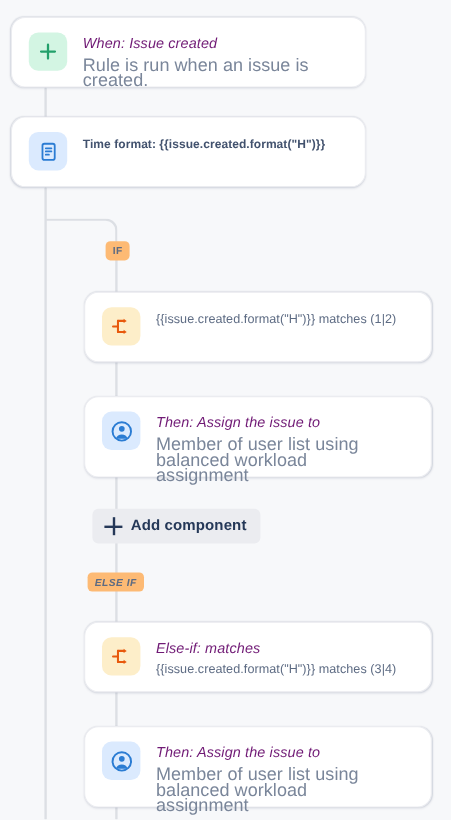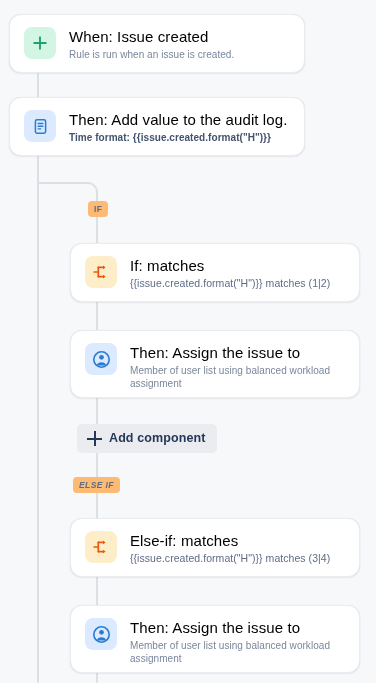--- a/index.html
+++ b/index.html
@@ -56,29 +56,30 @@
     align-items: center;
     justify-content: center;
     margin-right: 13px;
   }
   .icon-green { background: #d3f5e3; }
   .icon-blue  { background: #dbeafe; }
   .icon-amber { background: #fdeec9; }
 
   .card-text { flex: 1 1 auto; min-width: 0; padding-top: 1px; }
   .card-title {
-    font-size: 15px;
+    font-size: 12px;
     line-height: 17px;
-    color: #000000;
+    color: #701a75;
     font-weight: 400;
     letter-spacing: 0.1px;
     white-space: nowrap;
+    font-style: italic;
   }
   .card-sub {
-    font-size: 10px;
+    font-size: 15px;
     line-height: 13px;
     color: #7a869a;
     margin-top: 3px;
     letter-spacing: 0.05px;
   }
   .card-sub.strong {
     color: #42526e;
     font-weight: 700;
     font-size: 10px;
   }
@@ -161,40 +162,38 @@
   </div>
 
   <div class="card top" style="top:97px; height:59px;">
     <div class="icon-box icon-blue">
       <svg width="17" height="17" viewBox="0 0 18 18" aria-hidden="true">
         <rect x="3.6" y="1.9" width="10.8" height="14.2" rx="1.7" fill="none" stroke="#2b7cd3" stroke-width="1.6"></rect>
         <path d="M6.5 5.9h5M6.5 8.7h5M6.5 11.5h2.8" stroke="#2b7cd3" stroke-width="1.5" stroke-linecap="round"></path>
       </svg>
     </div>
     <div class="card-text">
-      <div class="card-title">Then: Add value to the audit log.</div>
       <div class="card-sub strong">Time format: {{issue.created.format("H")}}</div>
     </div>
   </div>
 
   <div class="badge" style="left:88px; top:201px;">IF</div>
 
   <div class="card indent" style="top:243px; height:59px;">
     <div class="icon-box icon-amber">
       <svg width="18" height="18" viewBox="0 0 18 18" aria-hidden="true">
         <path d="M2.2 9h4.1" stroke="#e8590c" stroke-width="1.7" stroke-linecap="round"></path>
         <path d="M6.3 4.4v9.2" stroke="#e8590c" stroke-width="1.7" stroke-linecap="round"></path>
         <path d="M6.3 4.4h5.0" stroke="#e8590c" stroke-width="1.7" stroke-linecap="round"></path>
         <path d="M6.3 13.6h5.0" stroke="#e8590c" stroke-width="1.7" stroke-linecap="round"></path>
         <path d="M11.0 2.6l2.6 1.8-2.6 1.8z" fill="#e8590c"></path>
         <path d="M11.0 11.8l2.6 1.8-2.6 1.8z" fill="#e8590c"></path>
       </svg>
     </div>
     <div class="card-text">
-      <div class="card-title">If: matches</div>
       <div class="card-sub cond">{{issue.created.format("H")}} matches (1|2)</div>
     </div>
   </div>
 
   <div class="card indent" style="top:330px; height:68px;">
     <div class="icon-box icon-blue">
       <svg width="19" height="19" viewBox="0 0 20 20" aria-hidden="true">
         <circle cx="10" cy="10" r="8.1" fill="none" stroke="#2b7cd3" stroke-width="1.7"></circle>
         <circle cx="10" cy="7.7" r="2.5" fill="#2b7cd3"></circle>
         <path d="M4.9 16.4a5.4 5.4 0 0 1 10.2 0" fill="#2b7cd3"></path>

